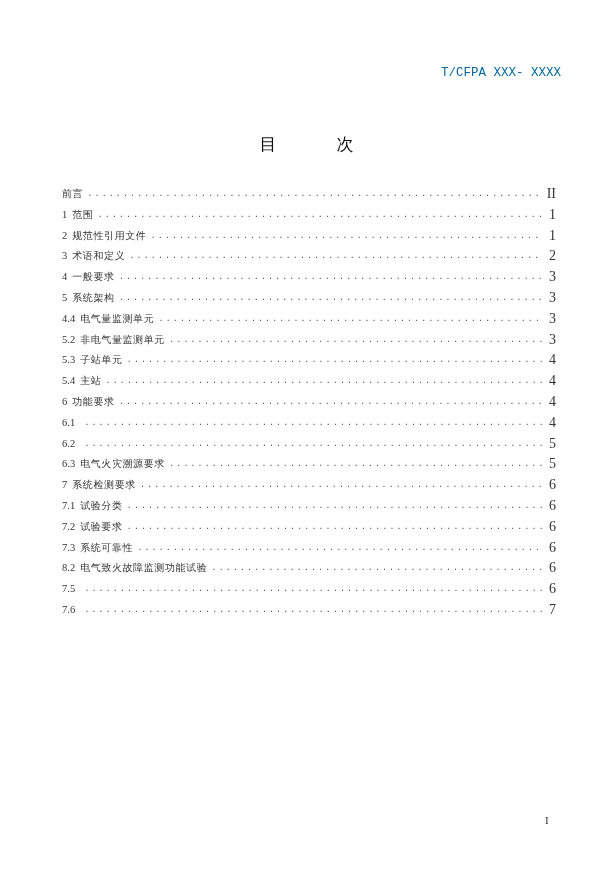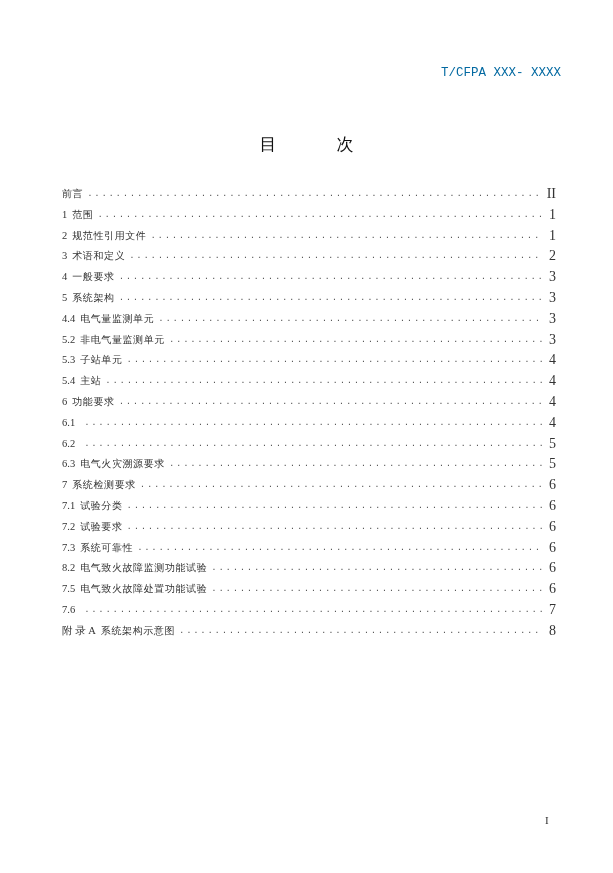--- a/index.html
+++ b/index.html
@@ -206,30 +206,23 @@
     <span class="toc-page">6</span>
   </div>
   <div class="toc-row">
     <span class="toc-num">8.2</span>
     <span class="toc-text">电气致火故障监测功能试验</span>
     <span class="toc-leader"></span>
     <span class="toc-page">6</span>
   </div>
   <div class="toc-row">
     <span class="toc-num">7.5</span>
-    <span class="toc-text">电气致火故障处置功能试验</span>
     <span class="toc-leader"></span>
     <span class="toc-page">6</span>
   </div>
   <div class="toc-row">
     <span class="toc-num">7.6</span>
     <span class="toc-leader"></span>
     <span class="toc-page">7</span>
   </div>
-  <div class="toc-row">
-    <span class="toc-num">附 录 A</span>
-    <span class="toc-text">系统架构示意图</span>
-    <span class="toc-leader"></span>
-    <span class="toc-page">8</span>
-  </div>
 </div>
 
 <div class="page-footer">I</div>
 
 </body></html>

